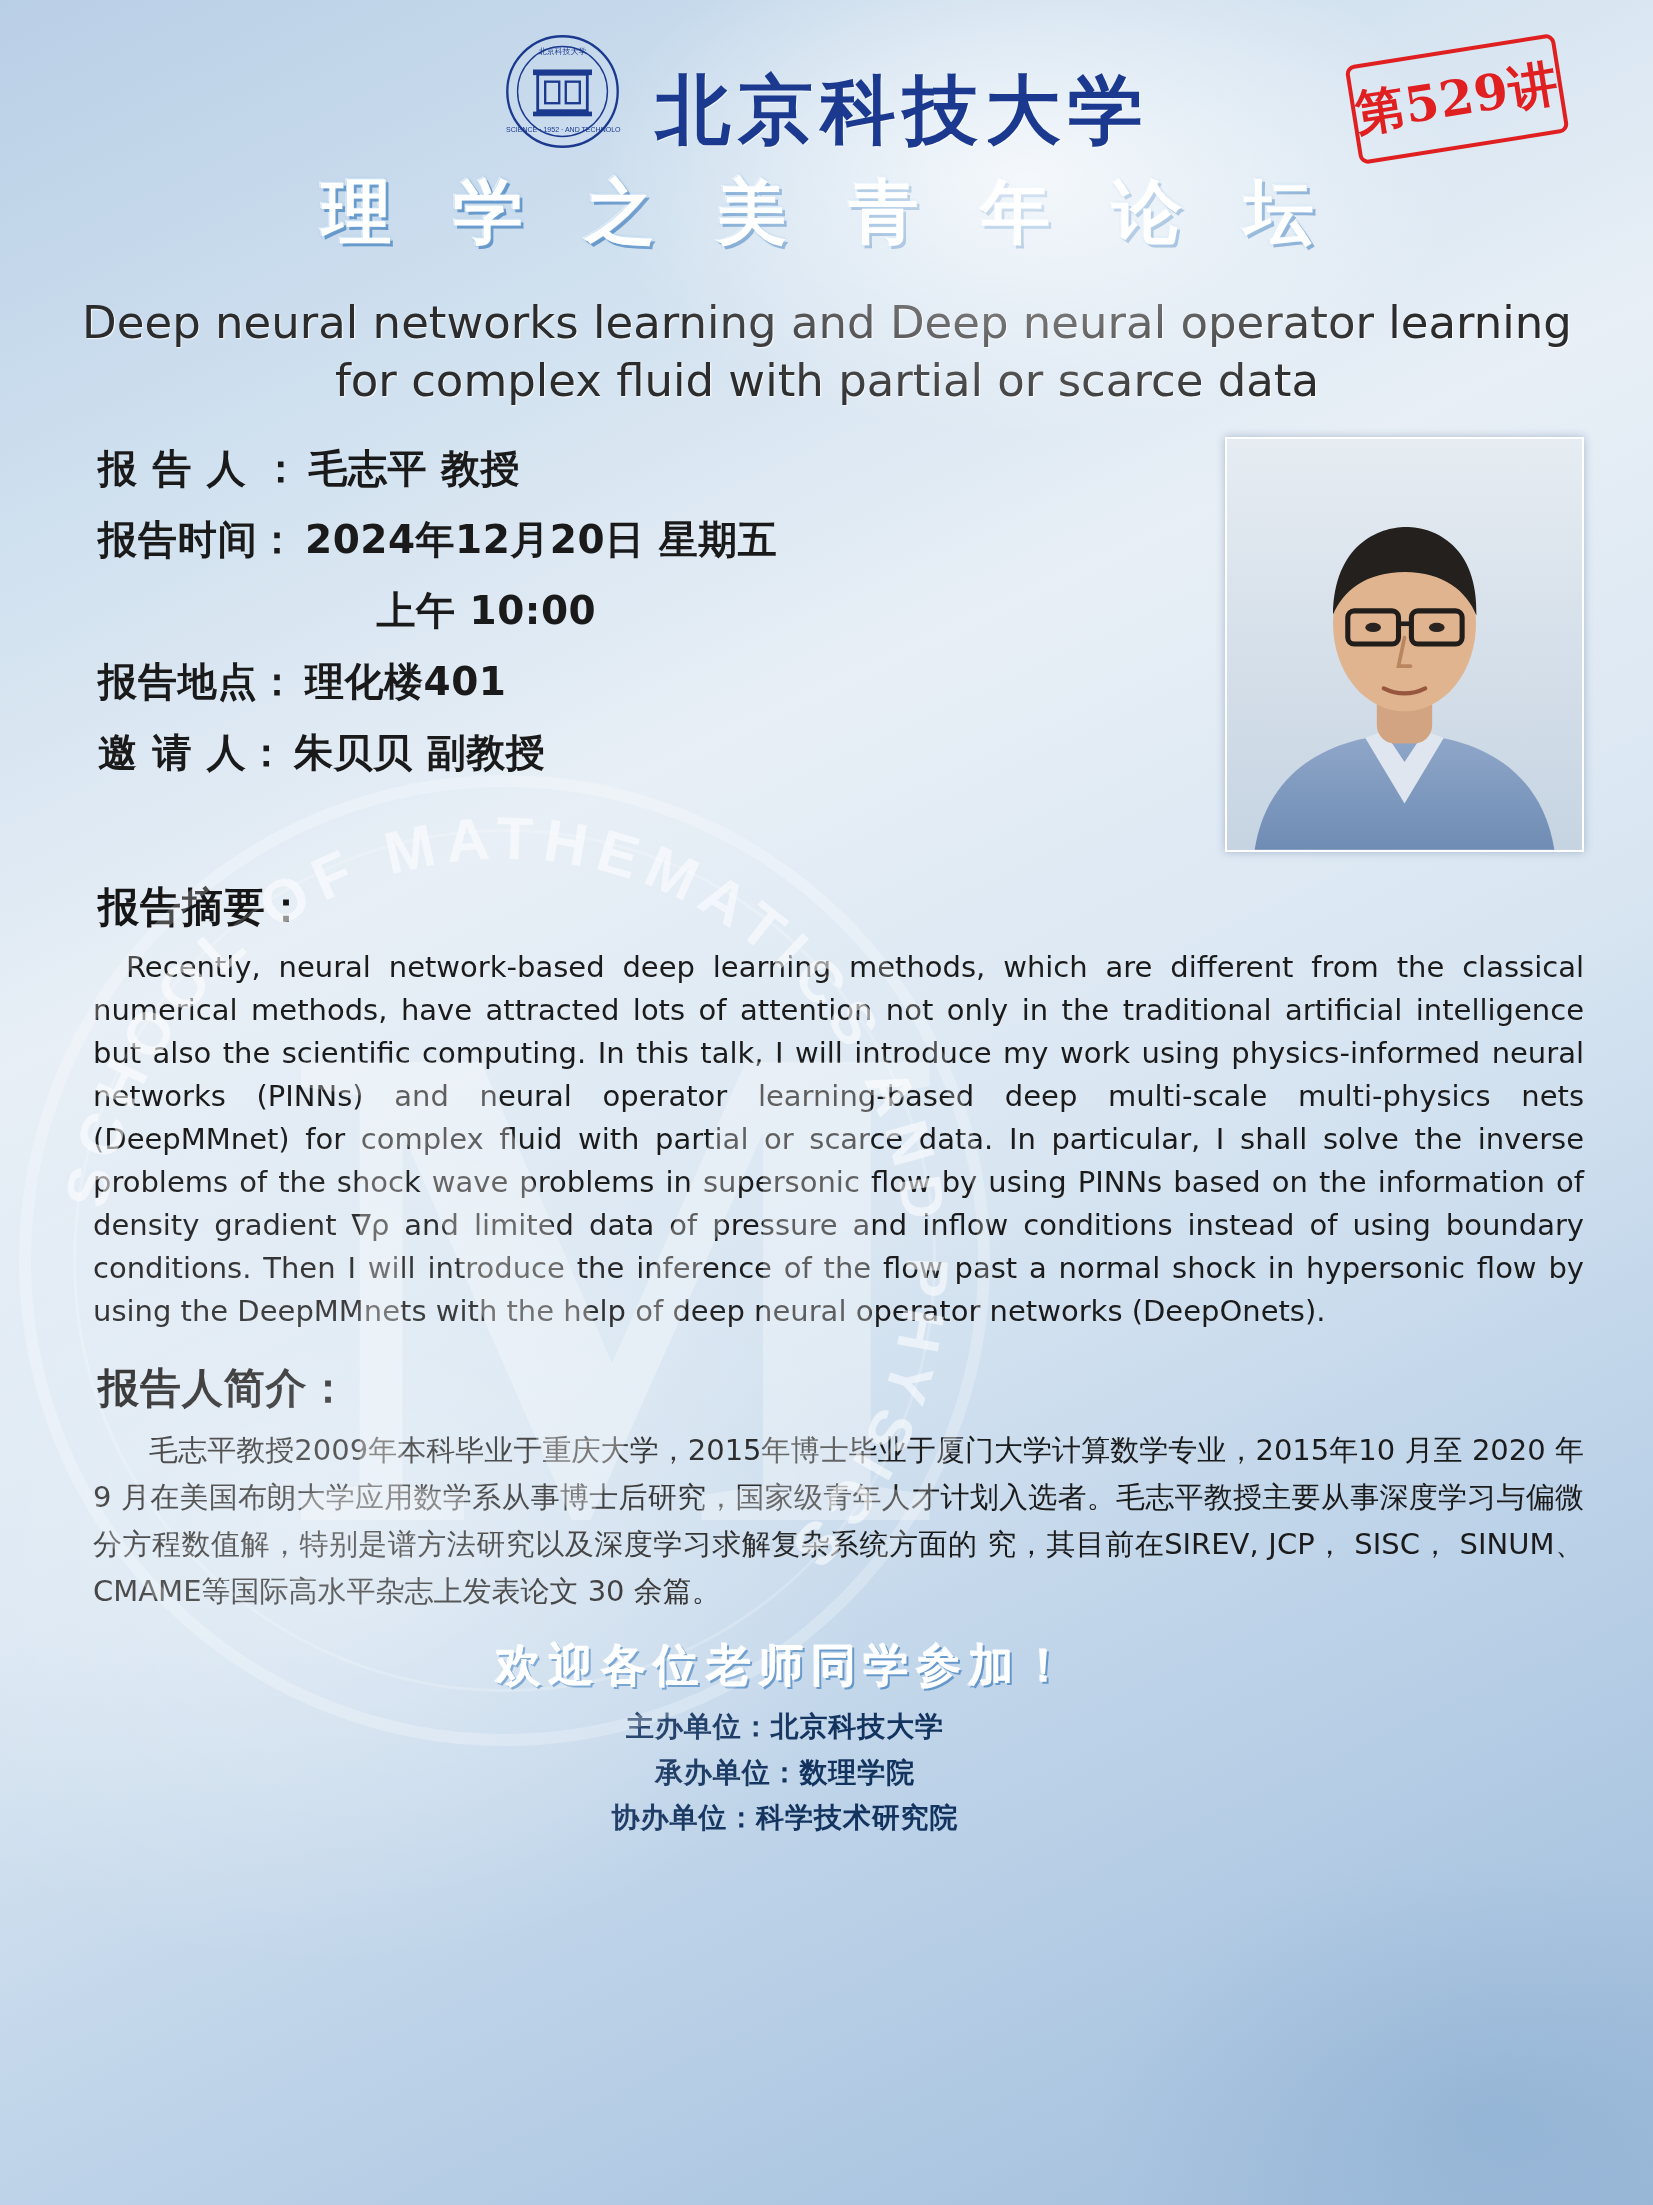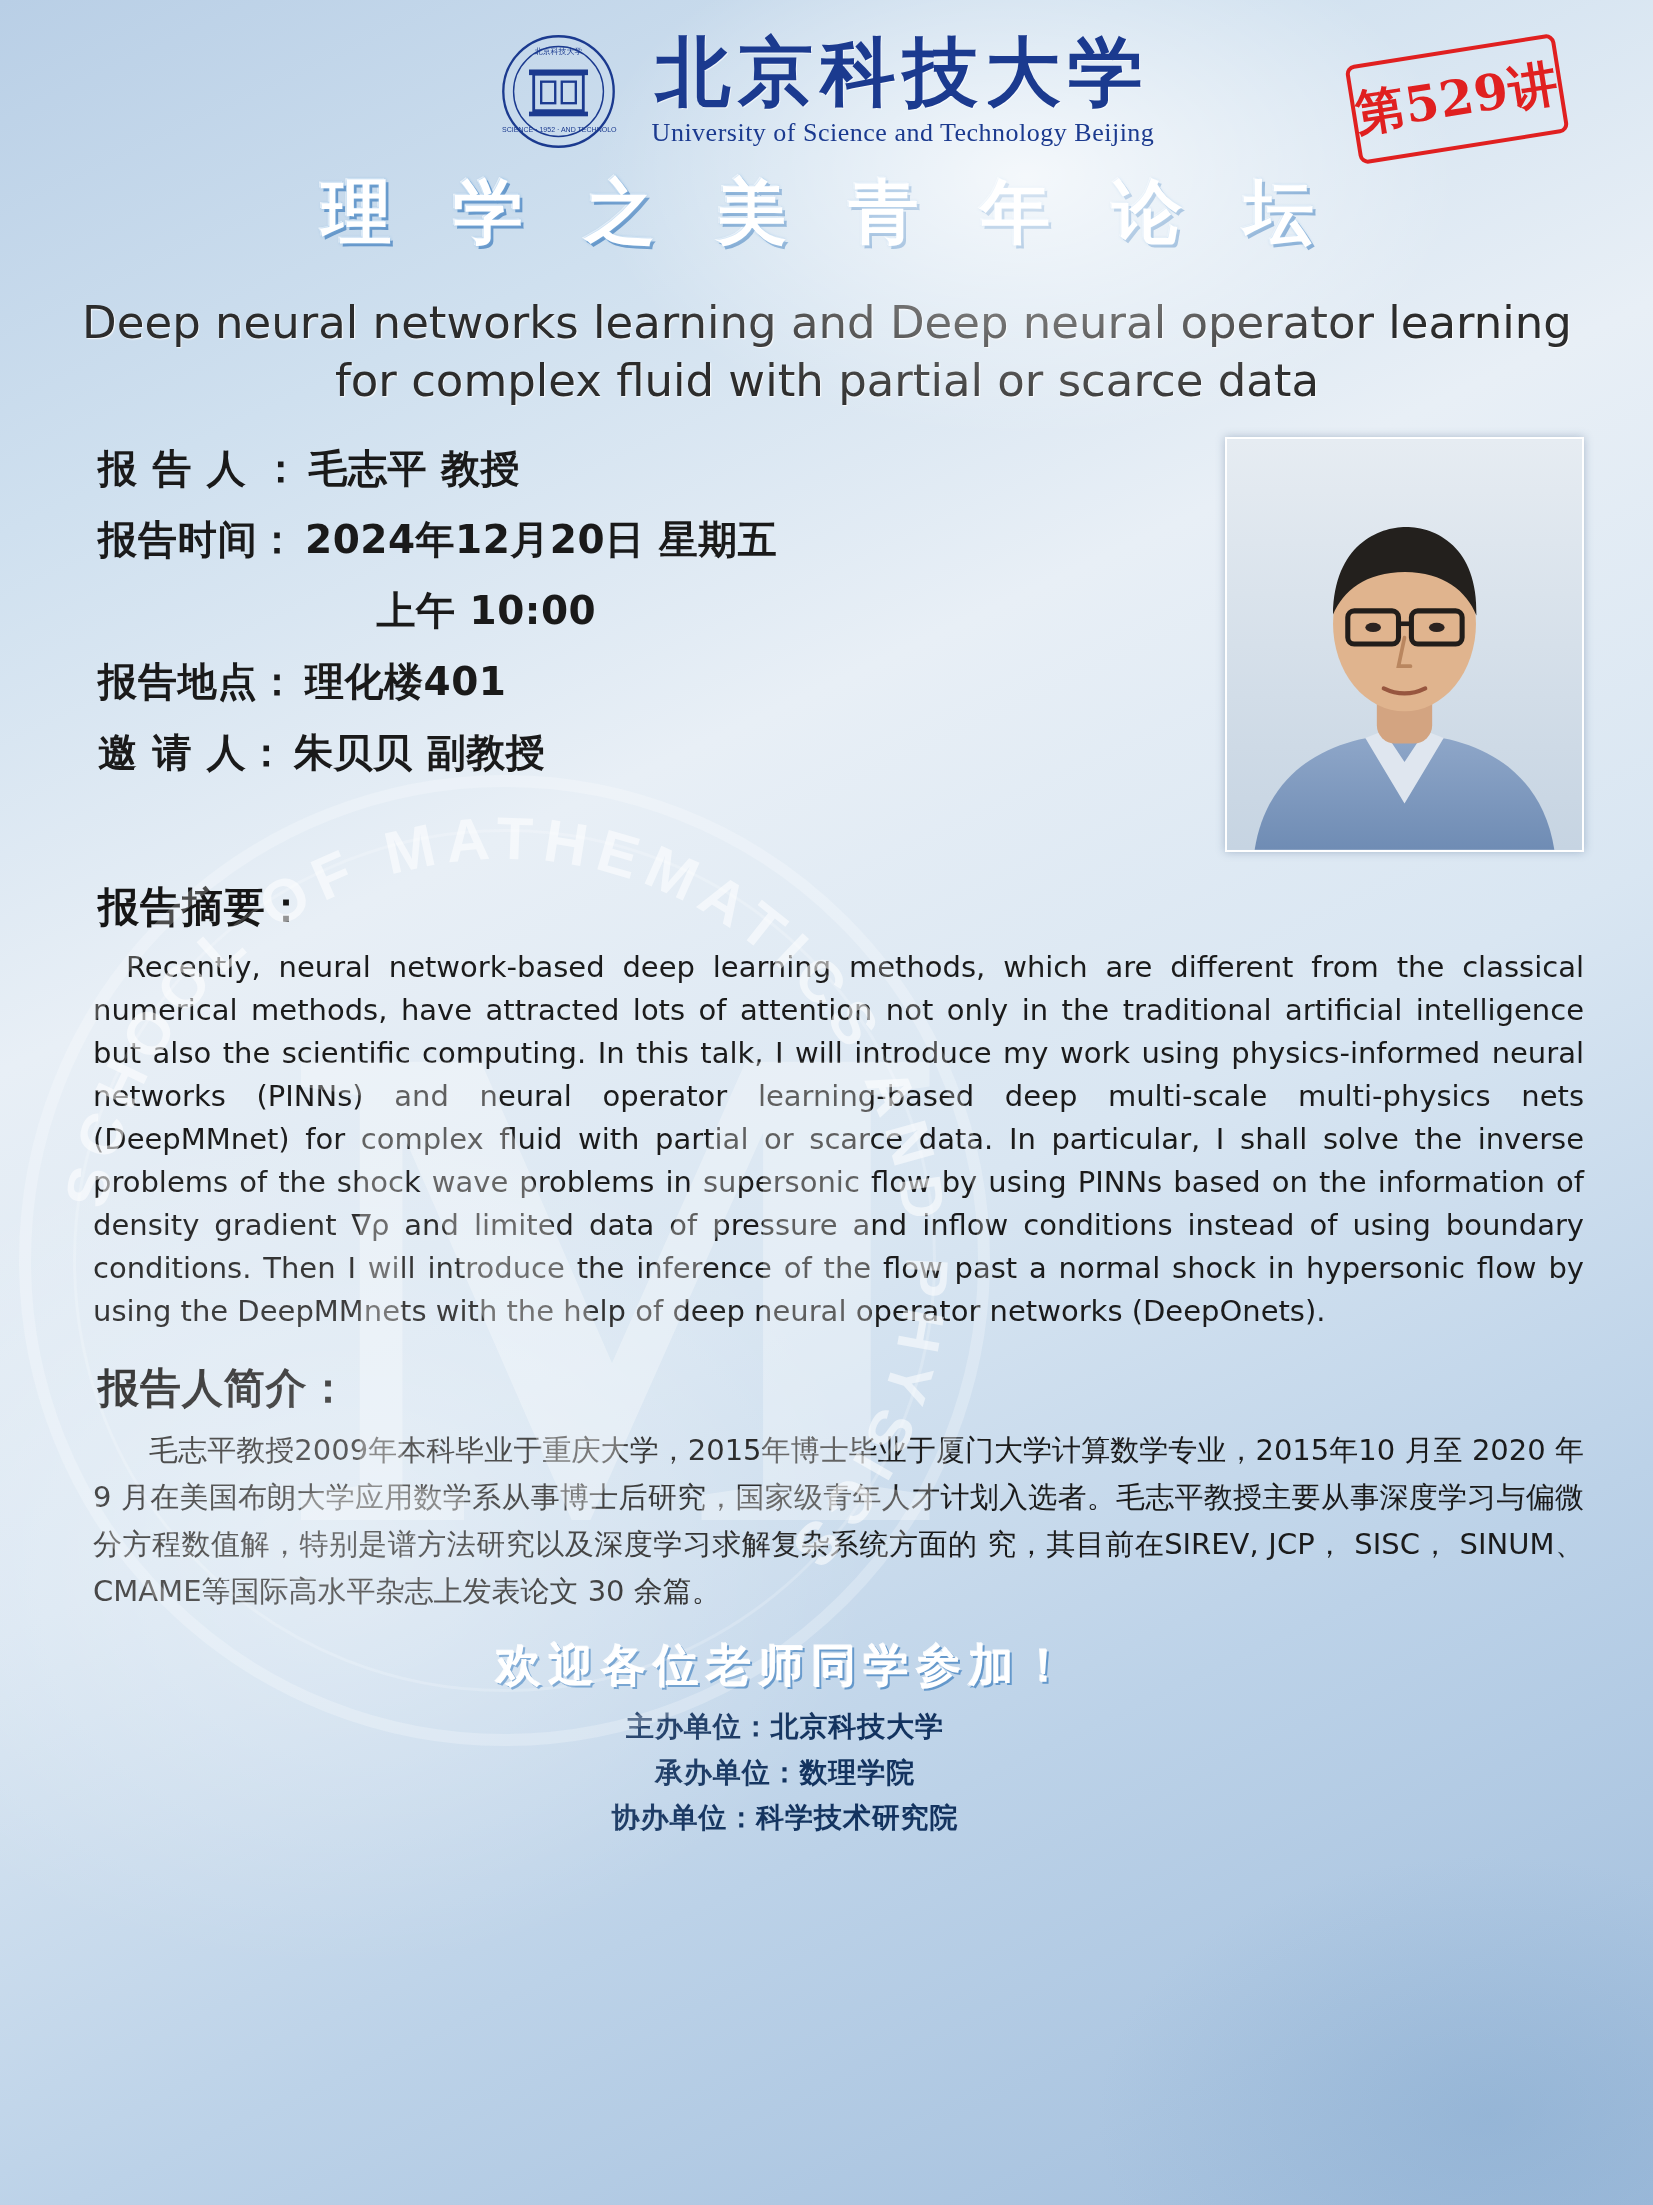--- a/index.html
+++ b/index.html
@@ -78,21 +78,21 @@
   
   .header {
     position: relative;
     padding-top: 33px;
     display: flex;
     justify-content: center;
     align-items: flex-start;
   }
   .univ-block {
     display: flex;
-    align-items: flex-start;
+    align-items: flex-end;
     gap: 35px;
   }
   .univ-seal {
     width: 117px;
     height: 117px;
     flex: 0 0 117px;
     position: relative;
   }
   .univ-names {
     text-align: center;
@@ -297,21 +297,20 @@
         <rect x="88" y="104" width="30" height="46" fill="none" stroke="#1b3a8f" stroke-width="5"></rect>
         <rect x="132" y="104" width="30" height="46" fill="none" stroke="#1b3a8f" stroke-width="5"></rect>
         <rect x="62" y="78" width="126" height="12" fill="#1b3a8f"></rect>
         <rect x="62" y="168" width="126" height="10" fill="#1b3a8f"></rect>
         <text x="125" y="212" text-anchor="middle" font-family="Liberation Sans, sans-serif" font-size="15" fill="#1b3a8f">OF SCIENCE · 1952 · AND TECHNOLOGY</text>
         <text x="125" y="44" text-anchor="middle" font-family="DejaVu Serif, serif" font-size="17" fill="#1b3a8f">北京科技大学</text>
       </svg>
     </div>
     <div class="univ-names">
       <div class="univ-cn">北京科技大学</div>
-      <div class="univ-en">University of Science and Technology Beijing</div>
     </div>
   </div>
   <div class="stamp">
     <div class="stamp-inner">第529讲</div>
   </div>
 </div>
 
 <div class="forum-title">理 学 之 美 青 年 论 坛</div>
 
 <div class="talk-title">Deep neural networks learning and Deep neural operator learning for complex fluid with partial or scarce data</div>

